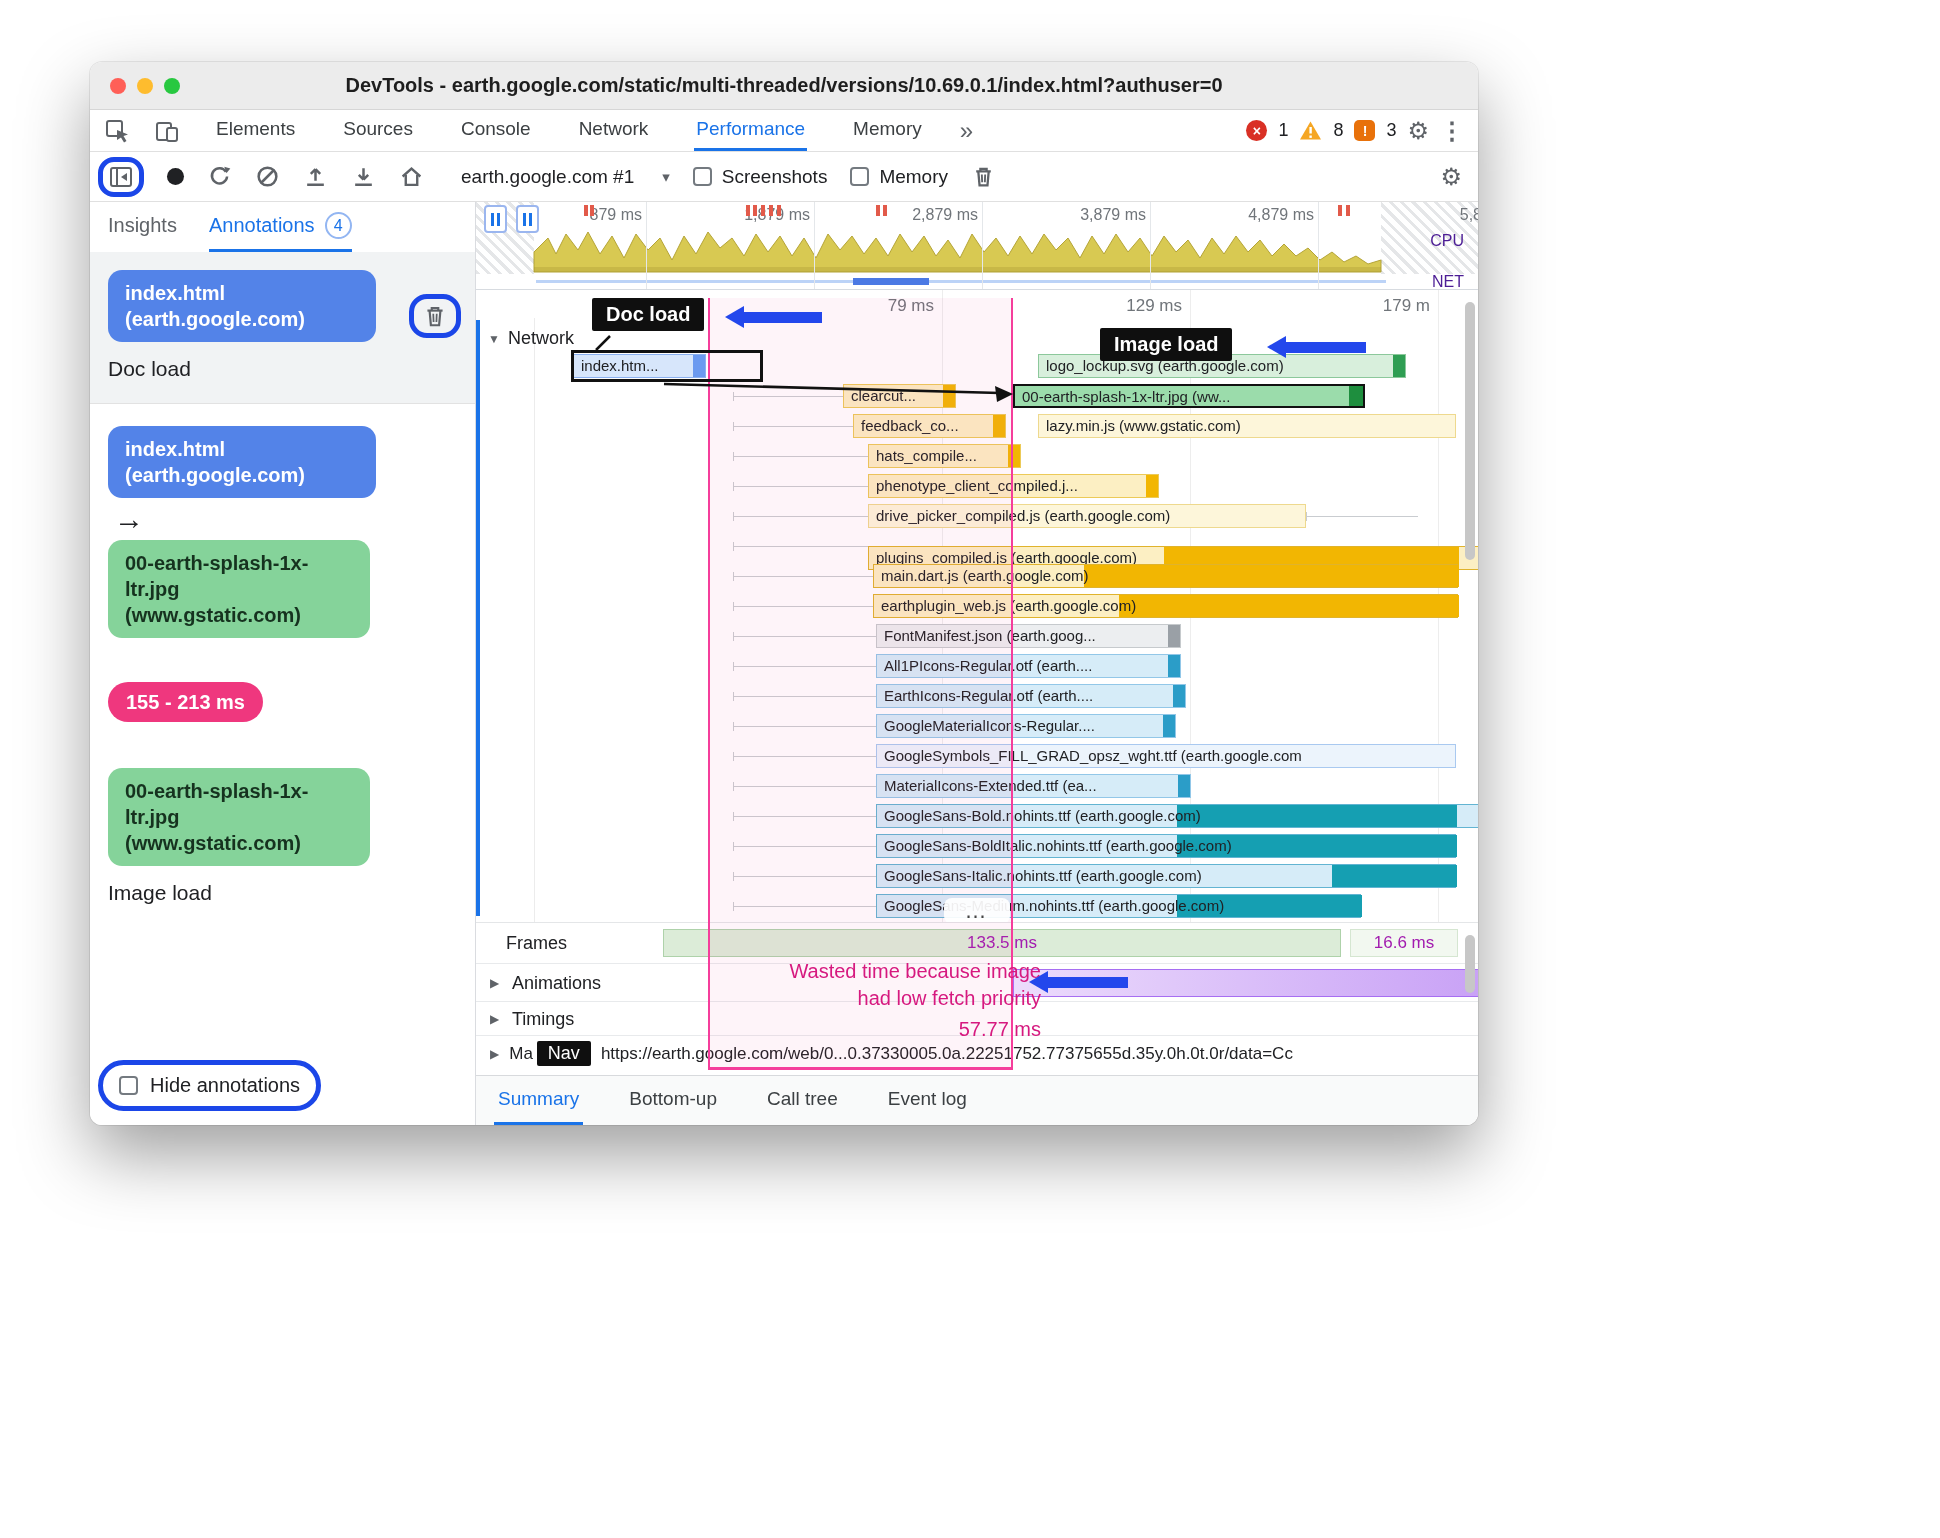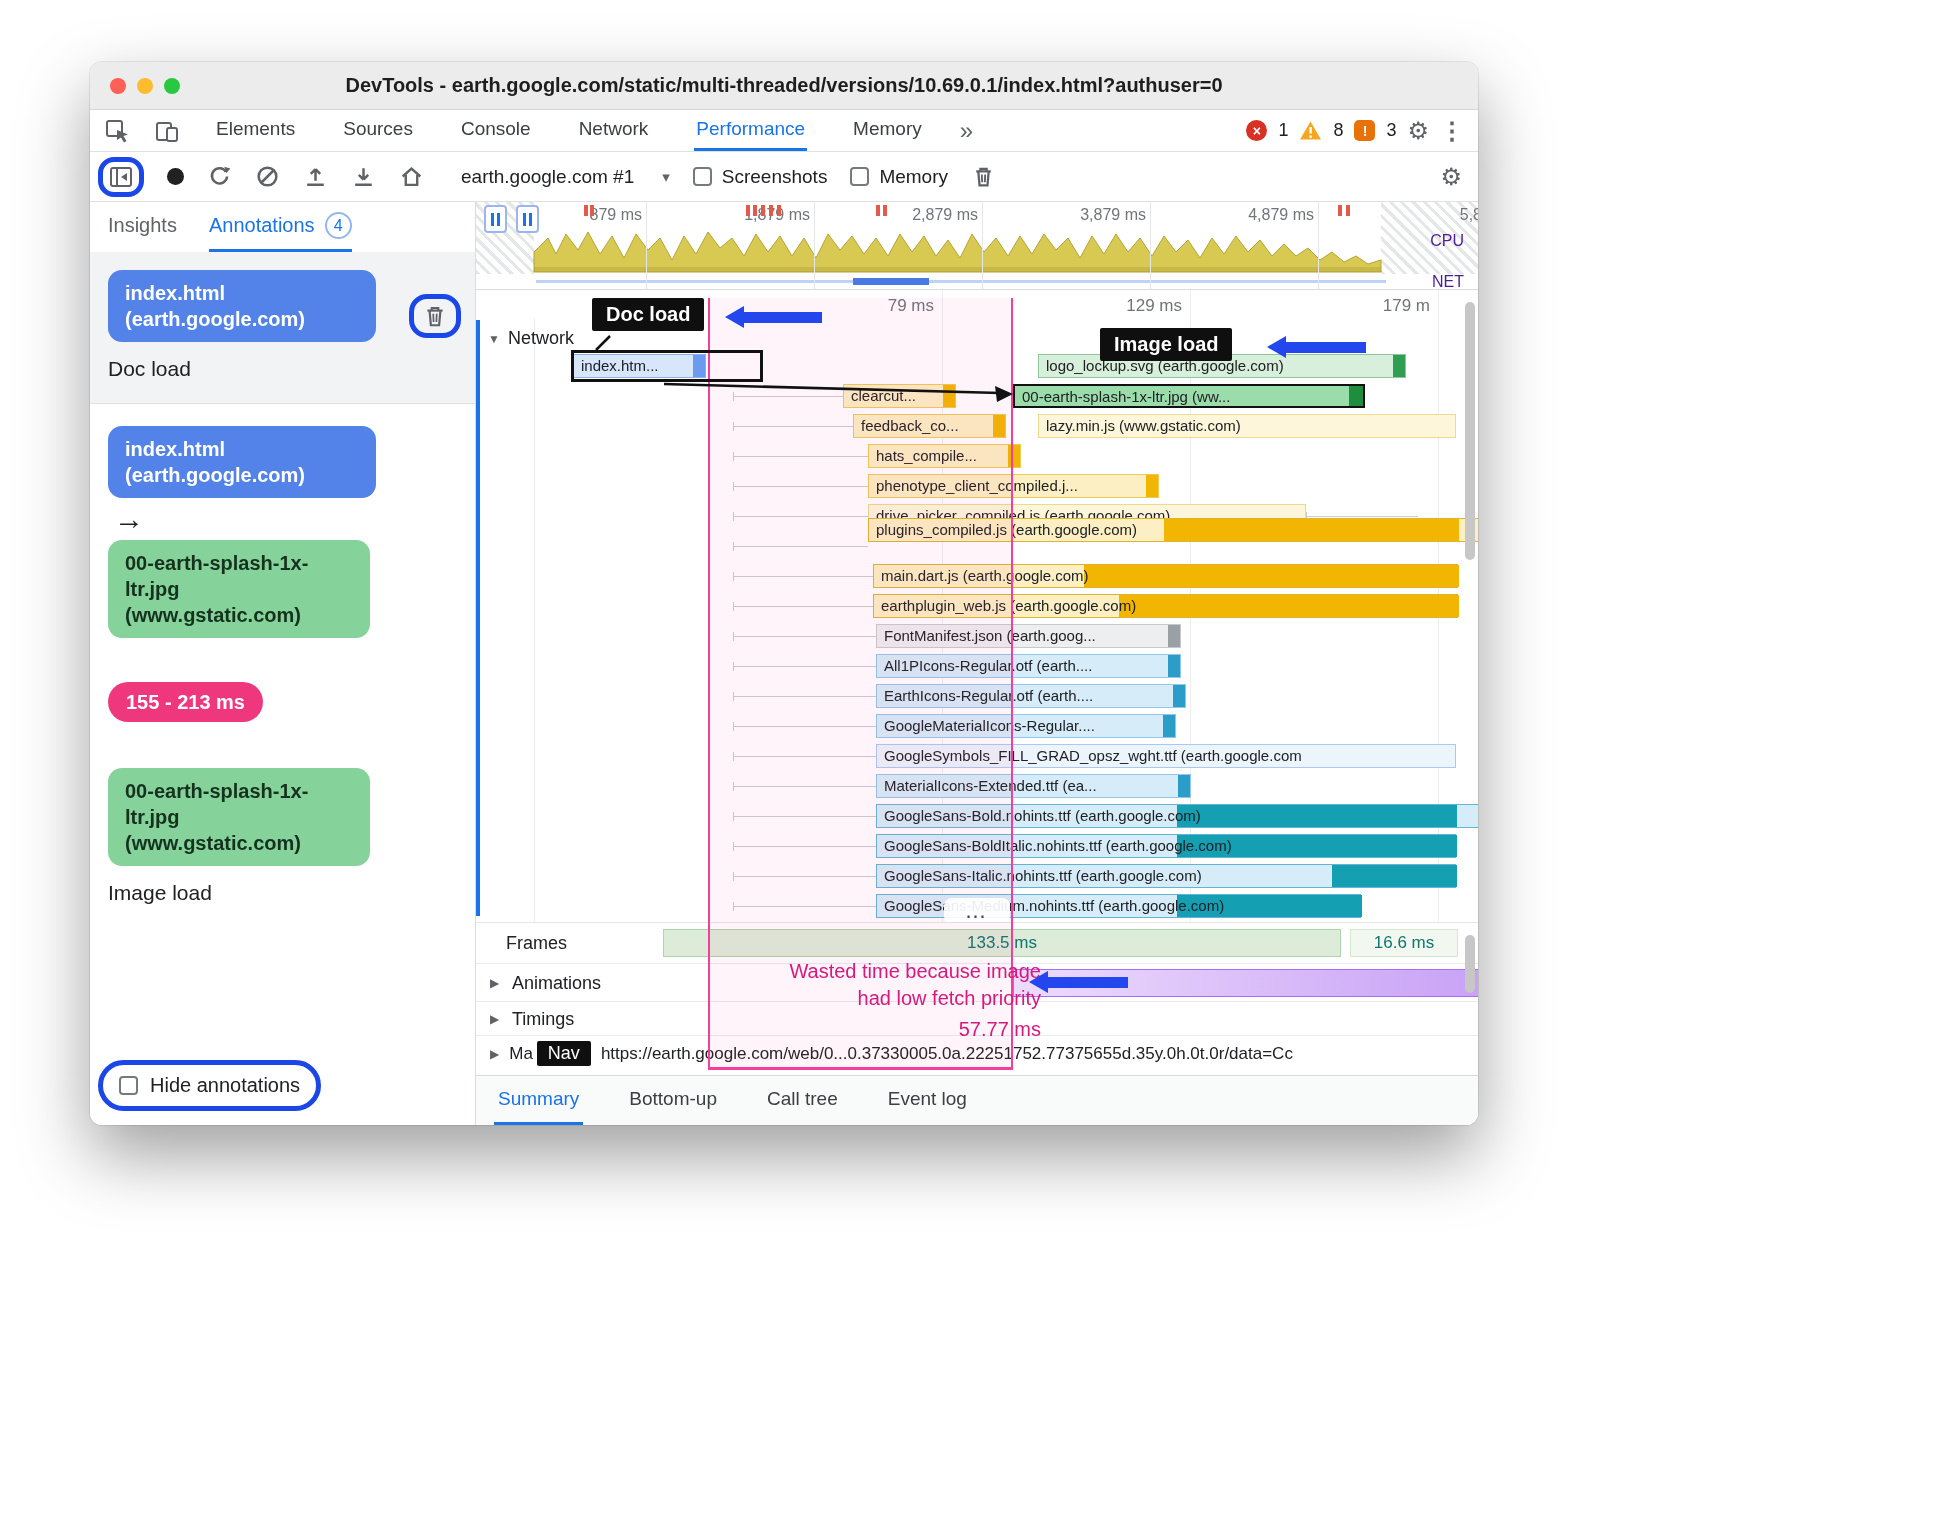--- a/index.html
+++ b/index.html
@@ -105,21 +105,21 @@
   .connector{position:absolute;left:0;top:0;z-index:6;pointer-events:none}
   .overflow-dots{position:absolute;left:468px;top:608px;width:66px;text-align:center;font-size:22px;letter-spacing:3px;color:#444;background:rgba(255,255,255,.92);border-radius:8px;z-index:7}
   
   .band{position:absolute;left:232px;top:96px;width:305px;height:772px;background:rgba(246,70,160,.06);border-left:2px solid #f53d9b;border-right:2px solid #f53d9b;border-bottom:3px solid #f53d9b;z-index:4;pointer-events:none}
   .band-caption{position:absolute;left:-30px;right:-30px;bottom:24px;text-align:right;color:#d6197f;font-size:20px;line-height:1.35}
   .band-value{margin-top:4px;font-size:20px}
   
   .tracks{position:relative;height:153px;border-top:1px solid #e4e6e8;overflow:hidden;background:#fff}
   .trk-label{position:absolute;font-size:18px;color:#202124}
   .trk-line{position:absolute;left:0;right:0;height:1px;background:#e8eaec}
-  .frames-bar{position:absolute;top:6px;height:28px;background:#dcecd8;border:1px solid #aed2aa;display:flex;align-items:center;justify-content:center;font-size:17px;color:#0f766e}
+  .frames-bar{position:absolute;top:6px;height:28px;background:#dcecd8;border:1px solid #aed2aa;display:flex;align-items:center;justify-content:center;font-size:17px;color:#a21caf}
   .frames-bar.alt{background:#f2f8f0;border-color:#d5e6d1}
   .anim-bar{position:absolute;top:46px;height:28px;background:linear-gradient(90deg,#ecdcfc,#c9a2f6);border:1px solid #a76ef2}
   .navchip{display:inline-block;background:#0f0f0f;color:#fff;font-size:18px;padding:2px 11px;border-radius:2px}
   .main-row{position:absolute;left:14px;top:118px;display:flex;align-items:center;gap:10px;width:980px;overflow:hidden;white-space:nowrap;font-size:17px;color:#202124}
   
   .bottombar{height:50px;border-top:1px solid #d8dadd;background:#f9fafa;display:flex;align-items:stretch;padding-left:18px;gap:42px}
   .btab{display:flex;align-items:center;font-size:19px;color:#3c4043;border-bottom:3px solid transparent;padding:0 4px}
   .btab.active{color:#1a73e8;border-bottom-color:#1a73e8}
   .scroll-thumb{position:absolute;right:3px;width:10px;background:#c7c7c7;border-radius:5px;z-index:9}
 </style>
@@ -384,21 +384,21 @@
             <div class="req s" style="left: 392px; top: 184px; width: 291px;">
               <div class="cap"></div>
               <div class="req-label">phenotype_client_compiled.j...</div>
             </div>
             <div class="lead" style="left: 257px; top: 226px; width: 135px;"></div>
             <div class="lead" style="left: 830px; top: 226px; width: 112px;"></div>
             <div class="req sx" style="left: 392px; top: 214px; width: 438px;">
               <div class="req-label">drive_picker_compiled.js (earth.google.com)</div>
             </div>
             <div class="lead" style="left: 257px; top: 256px; width: 135px;"></div>
-            <div class="req s2" style="left: 392px; top: 228px; width: 666px;">
+            <div class="req s2" style="left: 392px; top: 256px; width: 666px;">
               <div class="solid" style="left: 295px; width: 295px;"></div>
               <div class="req-label">plugins_compiled.js (earth.google.com)</div>
             </div>
             <div class="lead" style="left: 257px; top: 286px; width: 140px;"></div>
             <div class="req s2" style="left: 397px; top: 274px; width: 585px;">
               <div class="solid" style="left: 210px; width: 375px;"></div>
               <div class="req-label">main.dart.js (earth.google.com)</div>
             </div>
             <div class="lead" style="left: 257px; top: 316px; width: 140px;"></div>
             <div class="req s2" style="left: 397px; top: 304px; width: 585px;">

